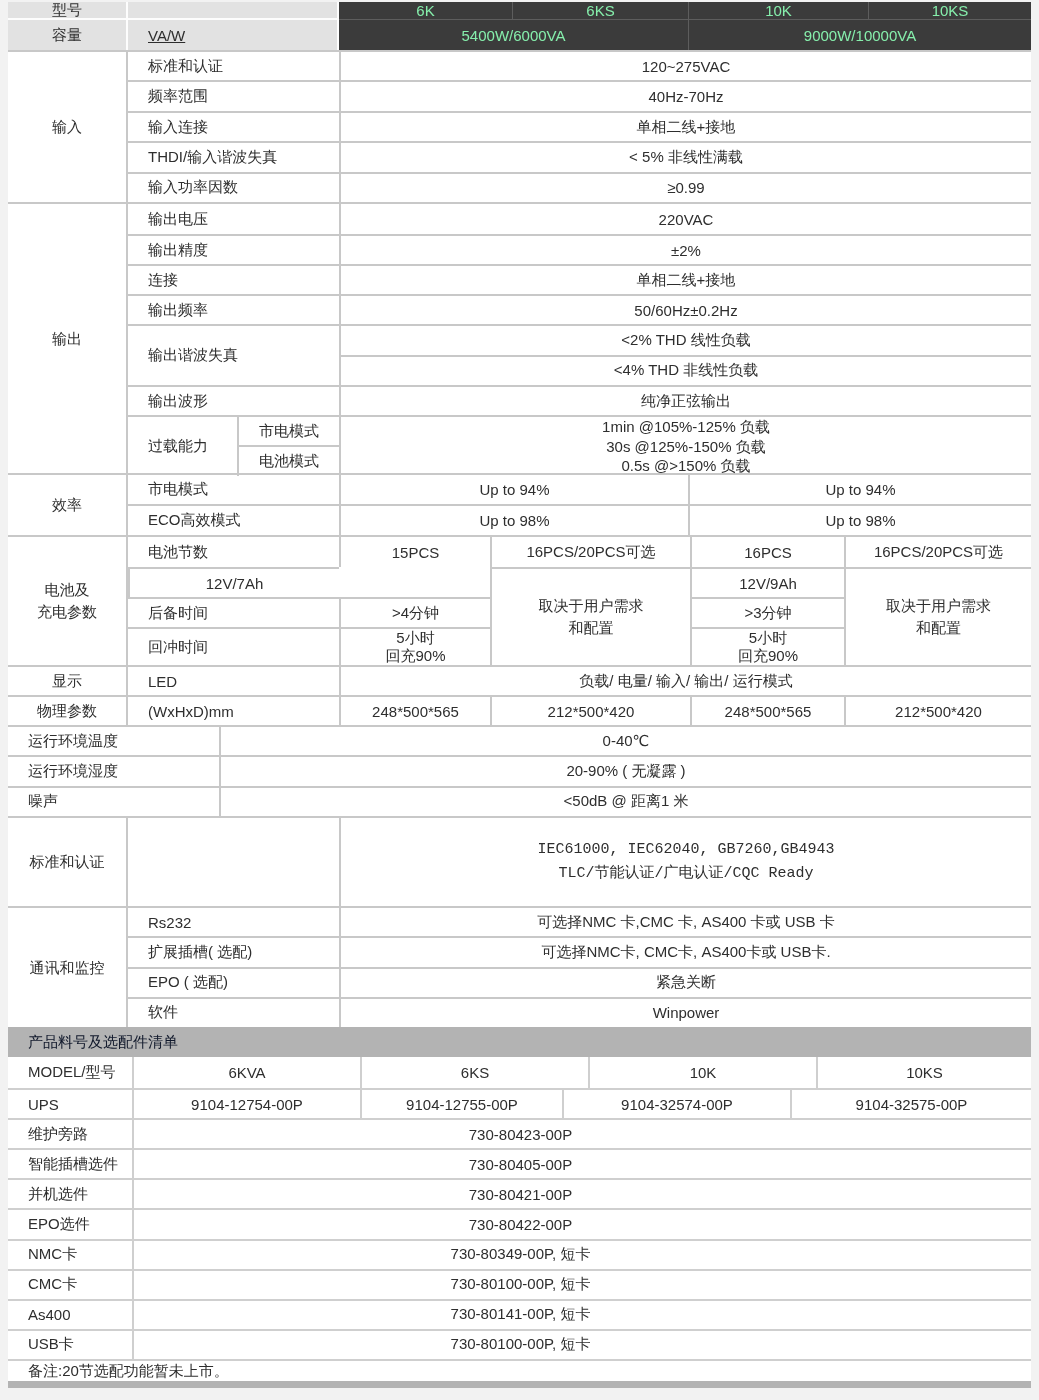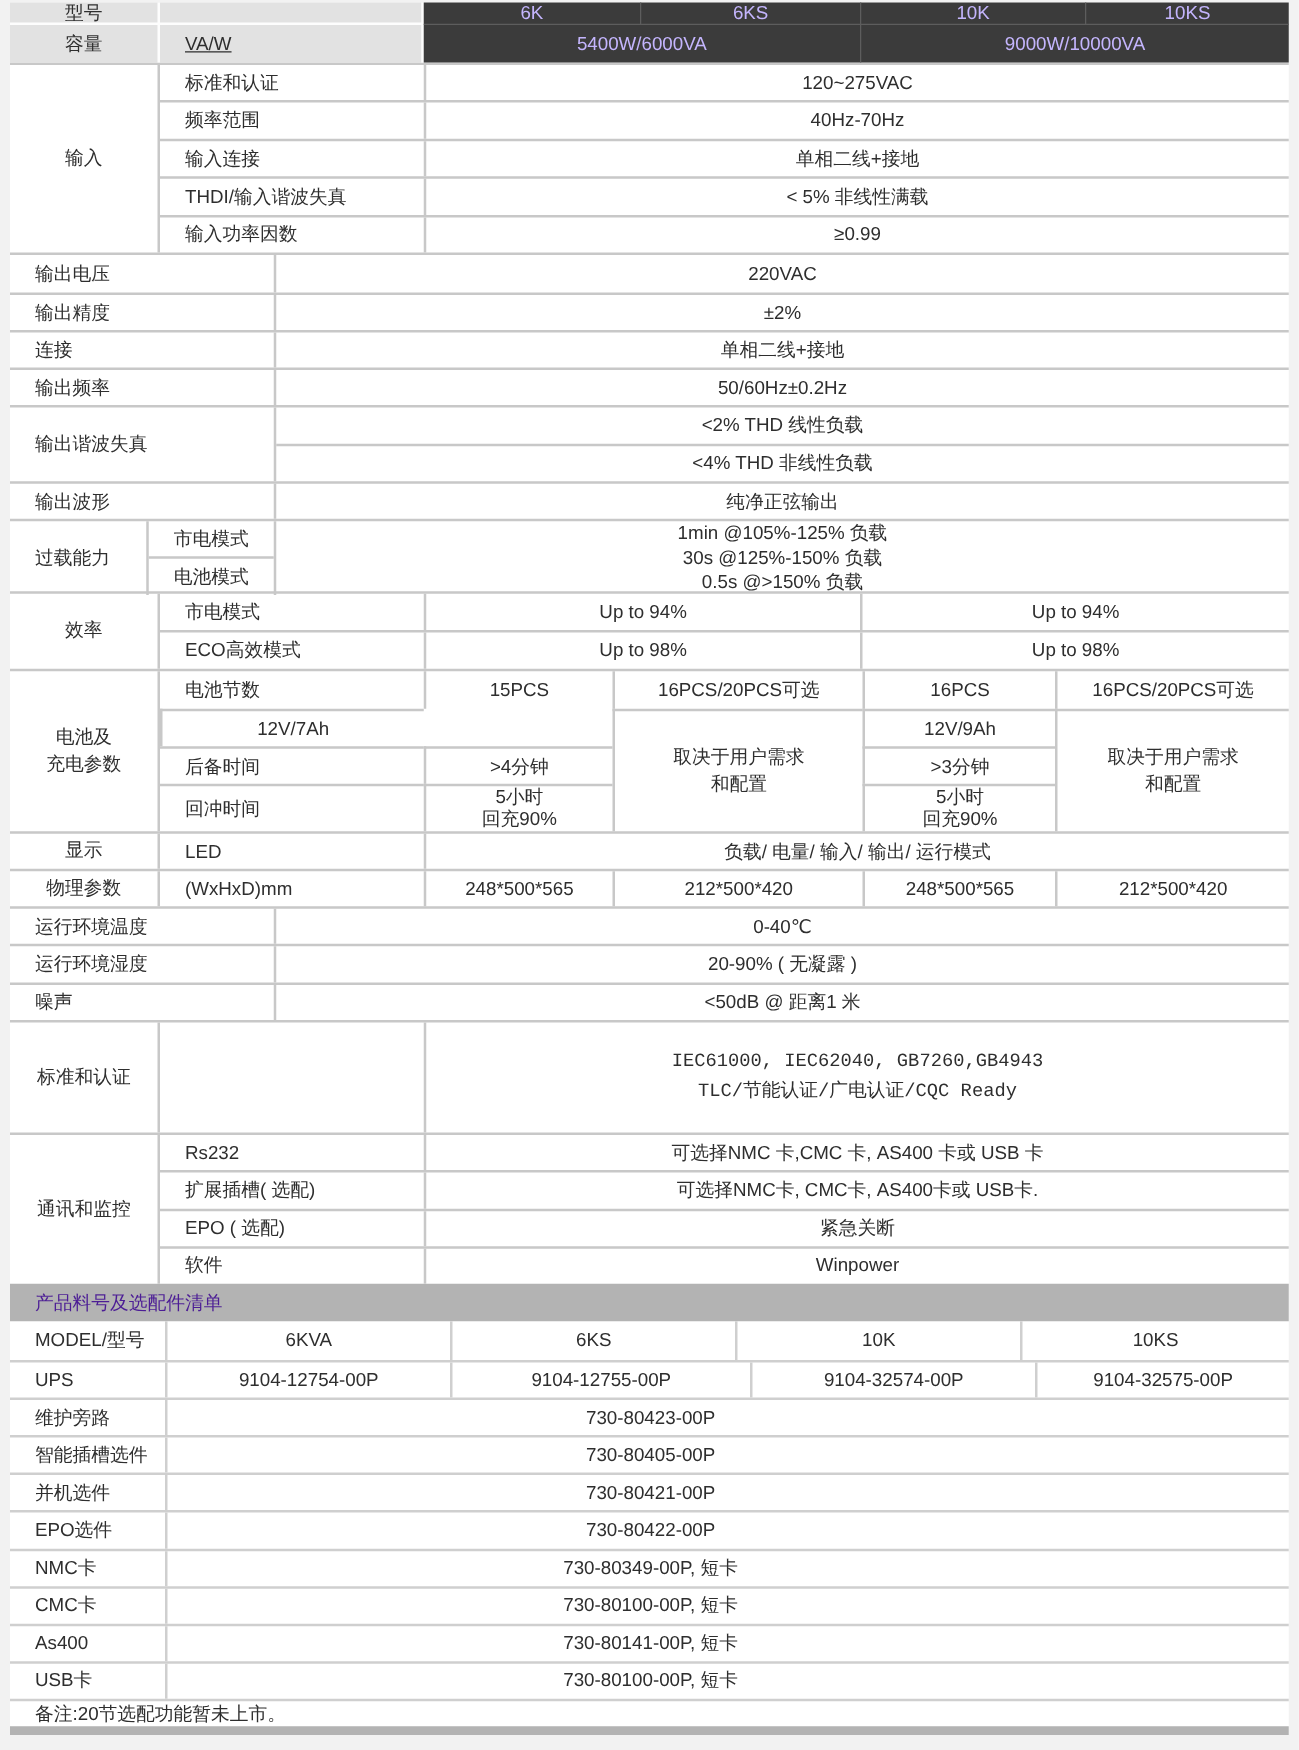--- a/index.html
+++ b/index.html
@@ -12,21 +12,21 @@
   .page { width: 1039px; height: 1400px; padding: 2px 8px 0 8px; background: #f2f2f2; }
   .tbl { width: 1023px; background: #fff; }
 
   .hrow { display: flex; }
   .gcell { background: #e2e2e2; display: flex; align-items: center; }
   .gcenter { justify-content: center; }
   .gleft { padding-left: 20px; text-decoration: underline; }
   .gwr { border-right: 2px solid #fdfdfd; }
   .gwb { border-bottom: 2px solid #fdfdfd; }
   .dcell {
-    background: #3b3b3b; color: #c4b5fd;
+    background: #3b3b3b; color: #86efac;
     display: flex; align-items: center; justify-content: center; text-align: center;
   }
   .dvl { border-left: 1px solid #5d5d5d; }
   .dvb { border-bottom: 1px solid #5d5d5d; }
 
   .c1 { width: 120px; }
   .c2 { width: 211px; }
 
   .section { display: flex; border-top: 2px solid #c8c8c8; }
   .sec-title {
@@ -51,21 +51,21 @@
   .lines3 { line-height: 24px; font-family: Liberation Mono, monospace; }
   .dcol { display: flex; align-items: center; justify-content: center; text-align: center; }
 
   .bgrid { flex: 1; display: grid; grid-template-columns: 211px 151px 200px 154px 187px; grid-template-rows: 30px 30px 30px 38px; }
   .bcell { display: flex; align-items: center; justify-content: center; text-align: center; }
   .blabel { justify-content: flex-start; padding-left: 20px; }
   .bt { border-top: 2px solid #c8c8c8; }
   .bl { border-left: 2px solid #c8c8c8; }
 
   .banner {
-    height: 30px; background: #b3b3b3; color: #4c1d95;
+    height: 30px; background: #b3b3b3; color: #0f172a;
     display: flex; align-items: center; padding-left: 20px;
   }
   .brow { display: flex; }
   .brow + .brow, .opt-row { border-top: 2px solid #cfcfcf; }
   .bc1 { width: 124px; display: flex; align-items: center; padding-left: 20px; }
   .bcv { display: flex; align-items: center; justify-content: center; text-align: center; }
   .opt-rows { height: 241px; display: flex; flex-direction: column; }
   .opt-row { flex: 1; display: flex; }
   .opt-value { flex: 1; border-left: 2px solid #cfcfcf; display: flex; align-items: center; justify-content: center; padding-right: 124px; }
   .note-row { height: 22px; border-top: 2px solid #cfcfcf; display: flex; align-items: center; padding-left: 20px; }
@@ -113,20 +113,21 @@
           <div class="pvalue">&lt; 5% 非线性满载</div>
         </div>
         <div class="srow">
           <div class="plabel">输入功率因数</div>
           <div class="pvalue">≥0.99</div>
         </div>
       </div>
     </div>
 
     <div class="section" style="height:271px">
+      <div class="sec-title">输出</div>
       <div class="rows">
         <div class="srow" style="flex:0 0 30px">
           <div class="plabel">输出电压</div>
           <div class="pvalue">220VAC</div>
         </div>
         <div class="srow" style="flex:0 0 30px">
           <div class="plabel">输出精度</div>
           <div class="pvalue">±2%</div>
         </div>
         <div class="srow" style="flex:0 0 30px">
@@ -311,21 +312,21 @@
       <div class="bc1">MODEL/型号</div>
       <div class="bcv bl" style="width:228px;border-color:#cfcfcf">6KVA</div>
       <div class="bcv bl" style="width:228px;border-color:#cfcfcf">6KS</div>
       <div class="bcv bl" style="width:228px;border-color:#cfcfcf">10K</div>
       <div class="bcv bl" style="flex:1;border-color:#cfcfcf">10KS</div>
     </div>
 
     <div class="brow" style="height:30px">
       <div class="bc1">UPS</div>
       <div class="bcv bl" style="width:228px;border-color:#cfcfcf">9104-12754-00P</div>
-      <div class="bcv bl" style="width:240px;border-color:#cfcfcf">9104-12755-00P</div>
+      <div class="bcv bl" style="width:202px;border-color:#cfcfcf">9104-12755-00P</div>
       <div class="bcv bl" style="width:228px;border-color:#cfcfcf">9104-32574-00P</div>
       <div class="bcv bl" style="flex:1;border-color:#cfcfcf">9104-32575-00P</div>
     </div>
 
     <div class="opt-rows">
       <div class="opt-row">
         <div class="bc1">维护旁路</div>
         <div class="opt-value">730-80423-00P</div>
       </div>
       <div class="opt-row">

